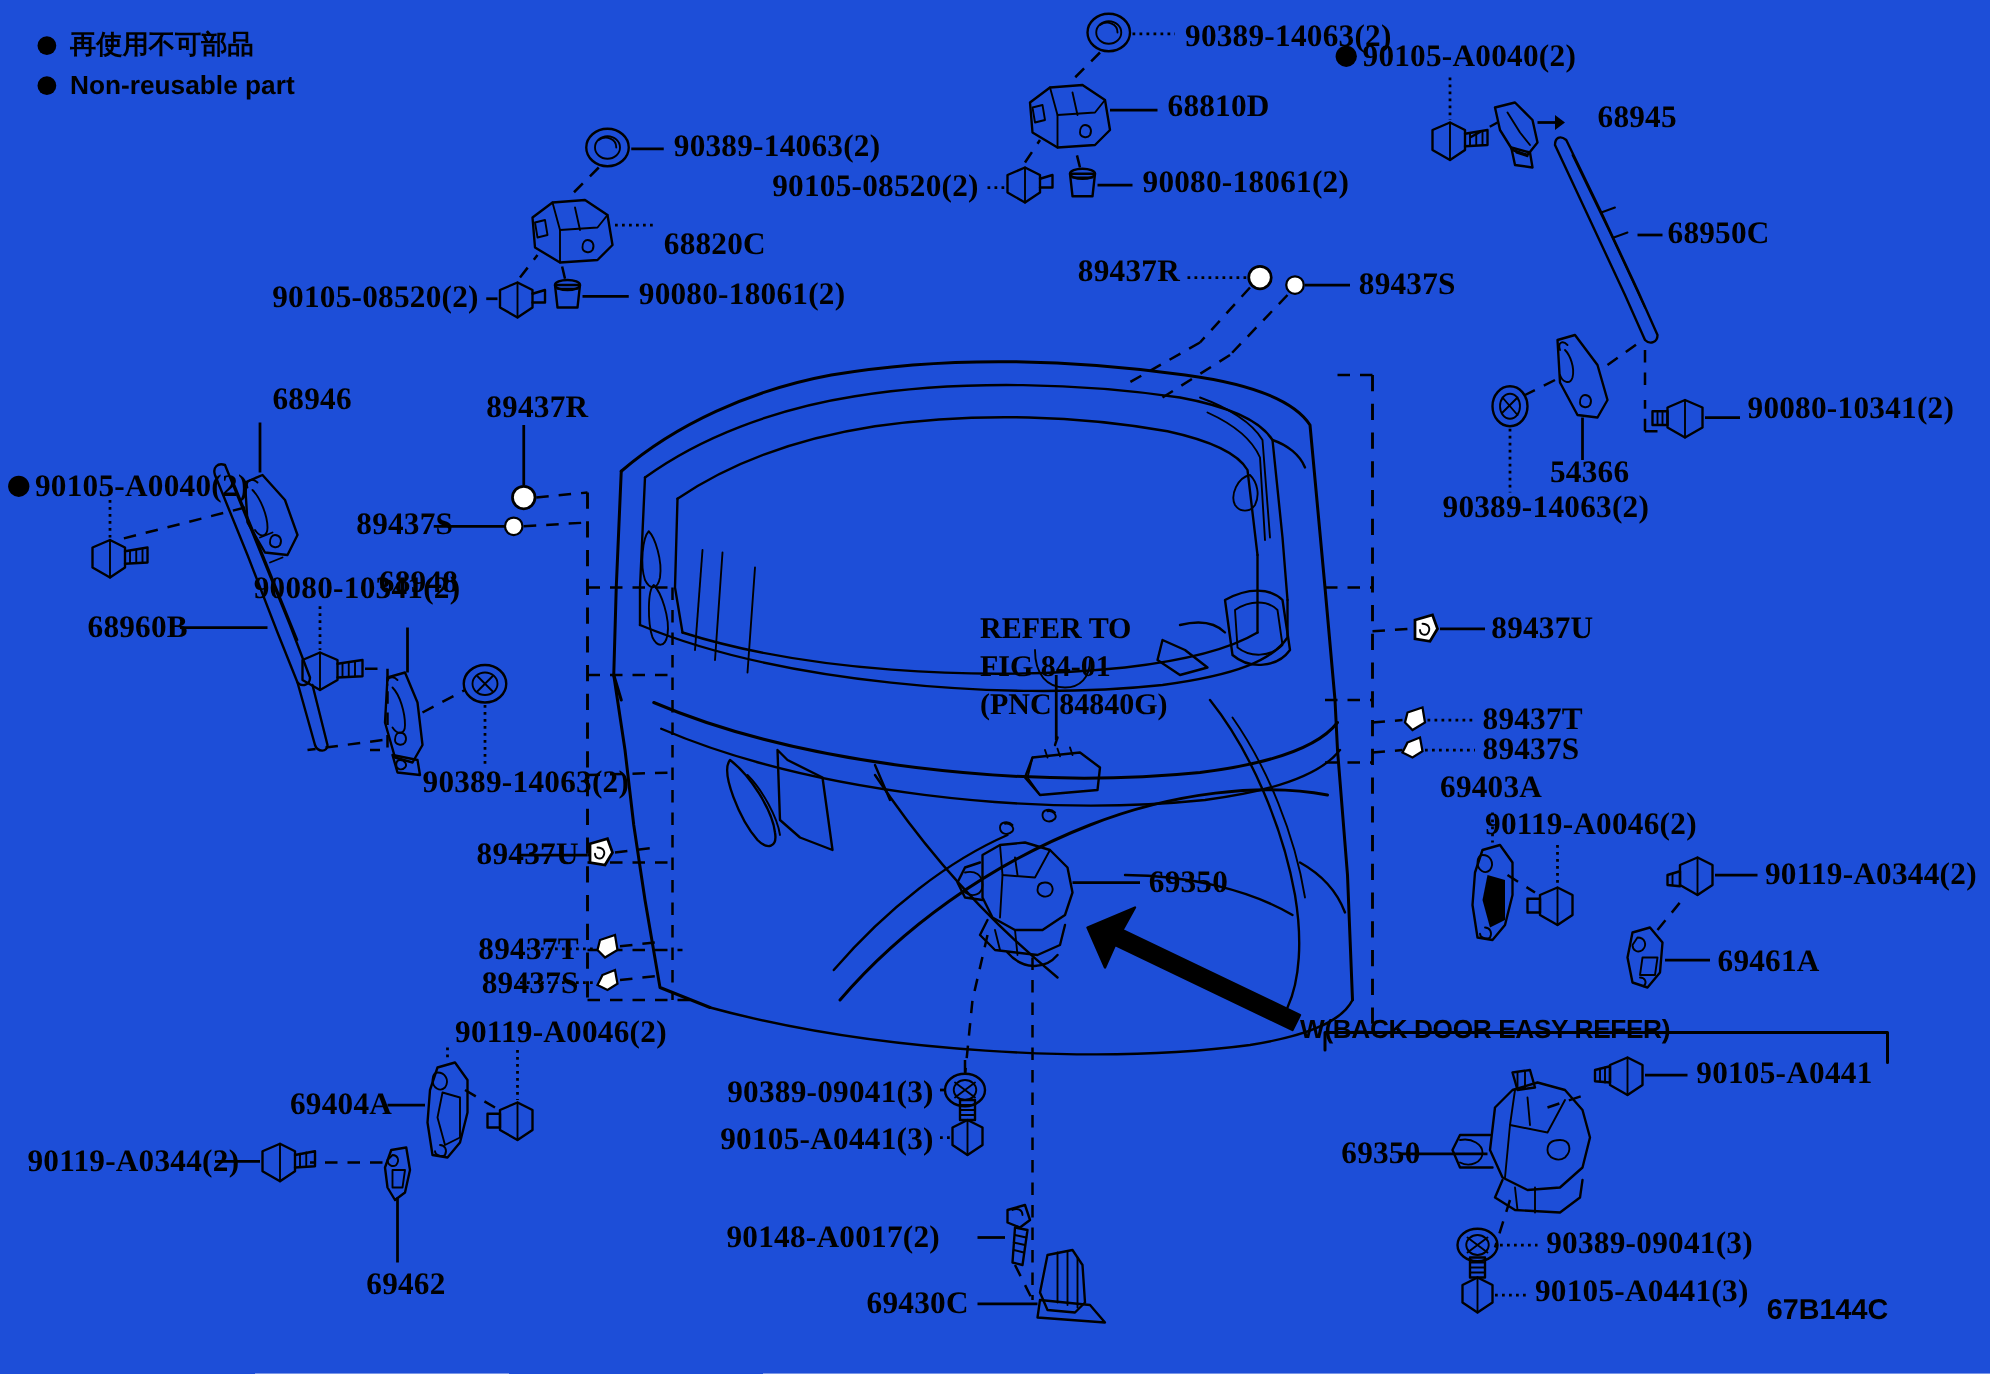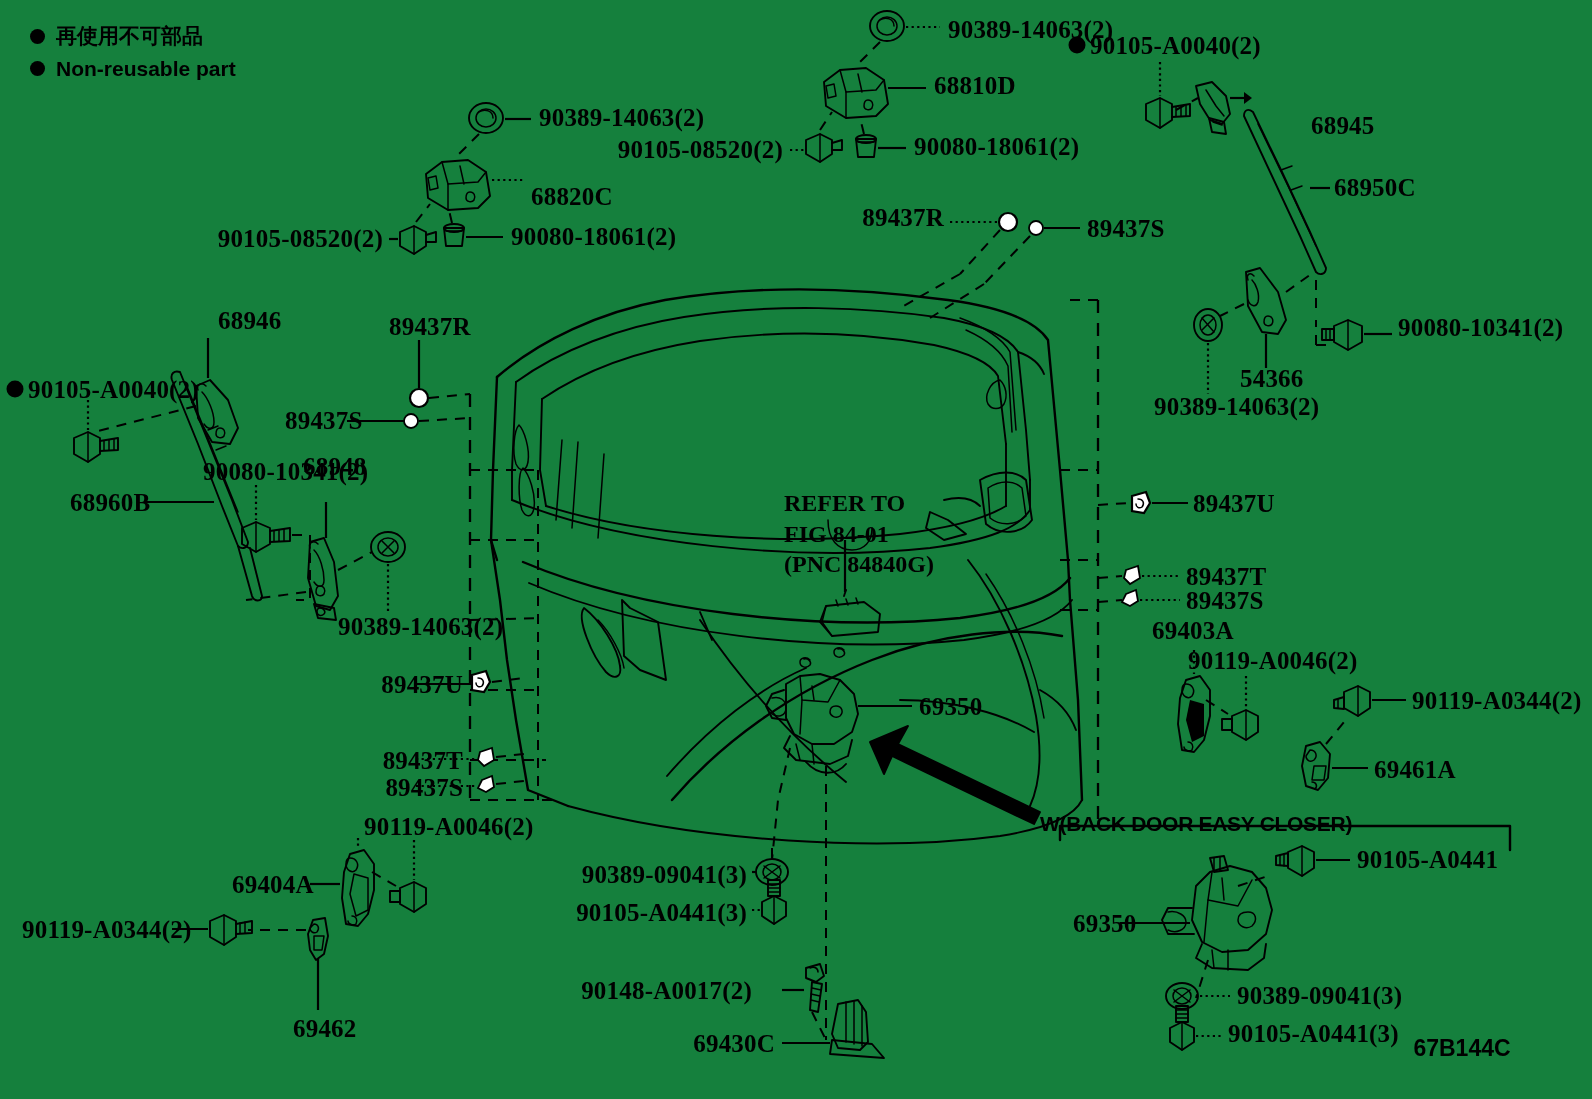--- a/index.html
+++ b/index.html
@@ -5,21 +5,21 @@
 <style>
   html, body {
     margin: 0;
     padding: 0;
     background: #ffffff;
   }
   #sheet {
     position: relative;
     width: 1592px;
     height: 1099px;
-    background: #15803d;
+    background: #1d4ed8;
     overflow: hidden;
     font-family: "Liberation Serif", "DejaVu Serif", serif;
   }
   #artwork {
     position: absolute;
     left: 0; top: 0;
     width: 1592px;
     height: 1099px;
   }
   
@@ -609,29 +609,29 @@
     </div>
     <div class="row">
       <span class="dot"></span>
       <span>Non-reusable part</span>
     </div>
   </div>
 
   <div id="refer">REFER TO
 FIG 84-01
 (PNC 84840G)</div>
-  <div id="ec-caption">W(BACK DOOR EASY CLOSER)</div>
+  <div id="ec-caption">W(BACK DOOR EASY REFER)</div>
   <div id="figcode">67B144C</div>
 
   <div id="callout-layer">
       <div class="lbl" style="left: 948px; top: 29px;">90389-14063(2)</div>
       <div class="lbl" style="left: 934px; top: 85px;">68810D</div>
       <div class="lbl" style="left: 1090px; top: 45px;">90105-A0040(2)</div>
       <div class="nrdot" style="left: 1077px; top: 45px;"></div>
-      <div class="lbl" style="left: 1311px; top: 94px; margin-top: 31px;">68945</div>
+      <div class="lbl" style="left: 1278px; top: 94px;">68945</div>
       <div class="lbl r" style="left: 783px; top: 149px;">90105-08520(2)</div>
       <div class="lbl" style="left: 914px; top: 146px;">90080-18061(2)</div>
       <div class="lbl" style="left: 539px; top: 117px;">90389-14063(2)</div>
       <div class="lbl" style="left: 531px; top: 196px;">68820C</div>
       <div class="lbl r" style="left: 383px; top: 238px;">90105-08520(2)</div>
       <div class="lbl" style="left: 511px; top: 236px;">90080-18061(2)</div>
       <div class="lbl" style="left: 1334px; top: 187px;">68950C</div>
       <div class="lbl r" style="left: 944px; top: 217px;">89437R</div>
       <div class="lbl" style="left: 1087px; top: 228px;">89437S</div>
       <div class="lbl" style="left: 1398px; top: 327px;">90080-10341(2)</div>

